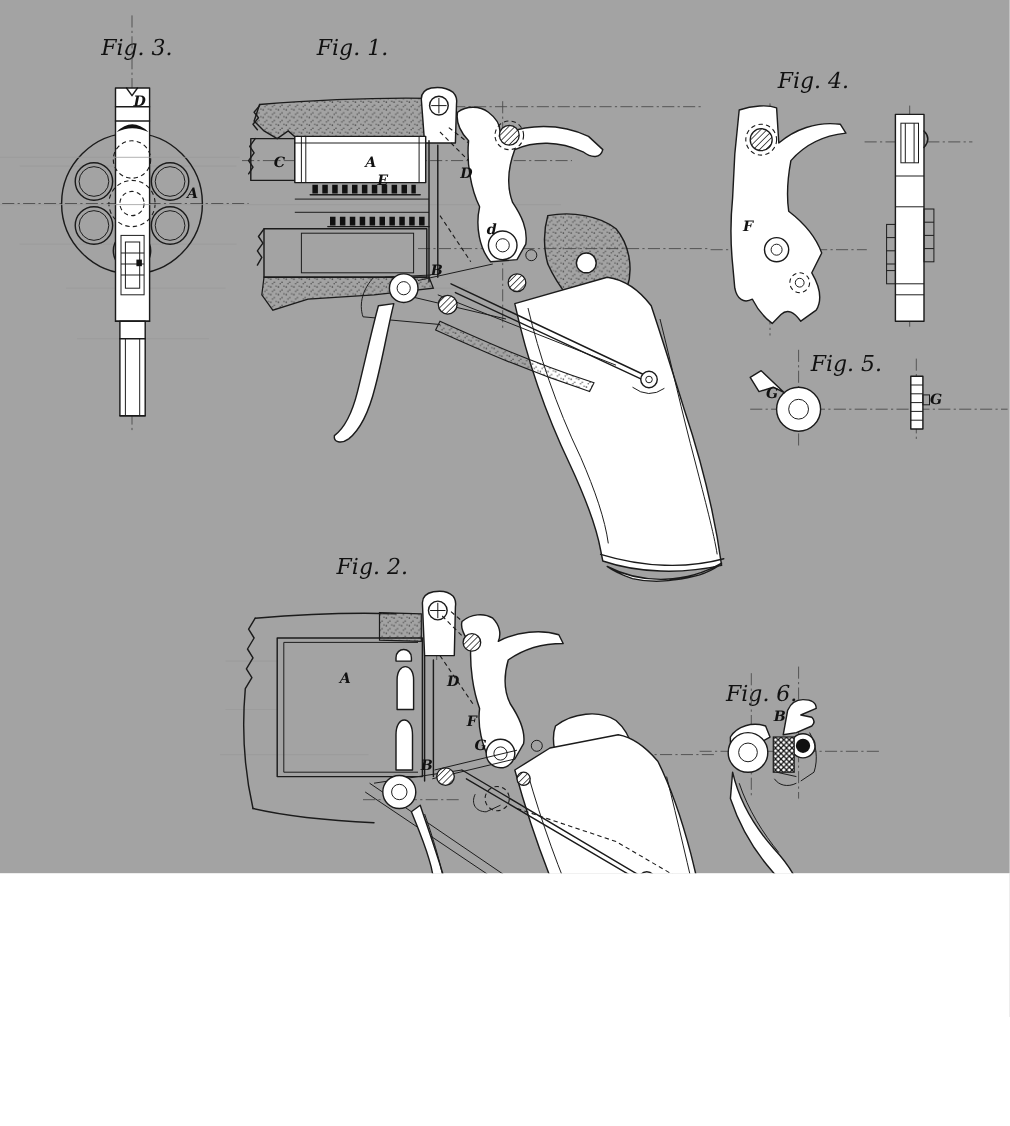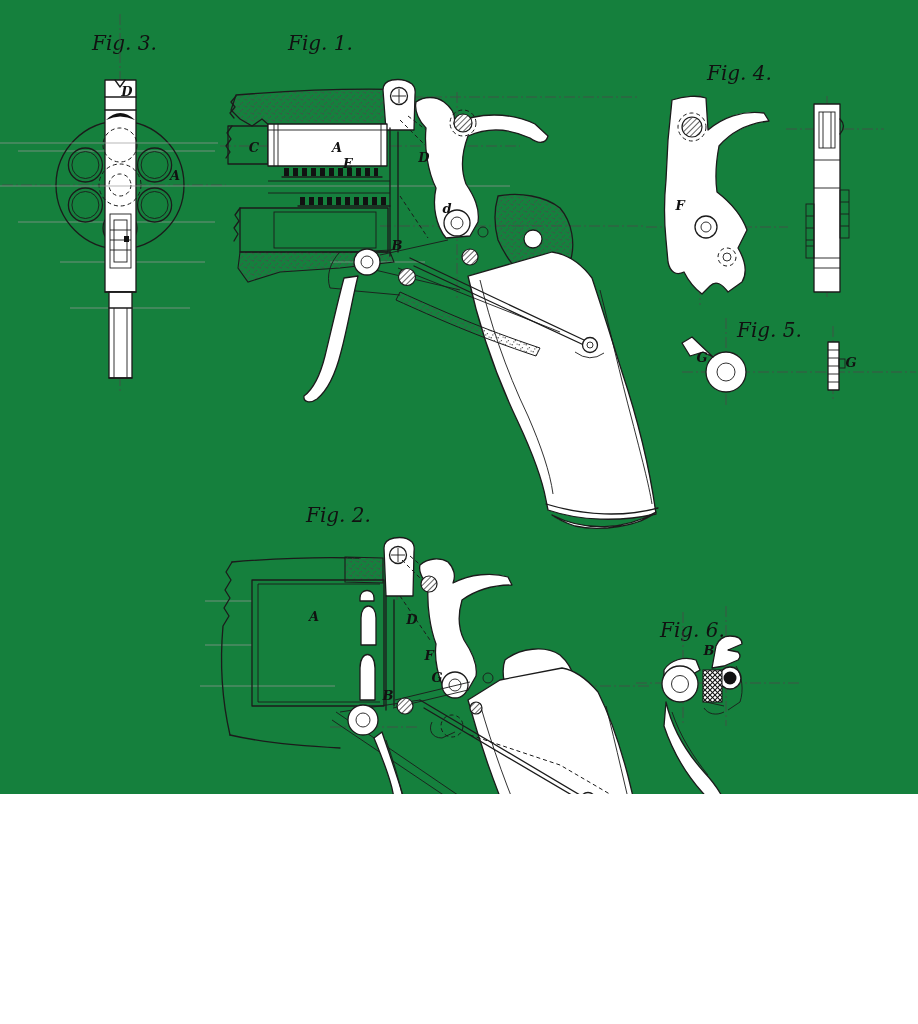--- a/index.html
+++ b/index.html
@@ -1,16 +1,16 @@
 <!DOCTYPE html>
 <html><head>
 <meta charset="utf-8">
 <style>
   html,body{margin:0;padding:0;background:#fff;}
-  #stage{position:relative;width:918px;height:794px;background:#15803d;overflow:hidden;
+  #stage{position:relative;width:918px;height:794px;background:#a3a3a3;overflow:hidden;
          font-family:"DejaVu Serif", serif;}
   svg{position:absolute;left:0;top:0;}
   .ln{stroke:#1b1b1b;stroke-width:1.3;fill:none;stroke-linecap:round;stroke-linejoin:round;}
   .thin{stroke:#1b1b1b;stroke-width:.9;fill:none;}
   .wht{stroke:#1b1b1b;stroke-width:1.3;fill:#ffffff;stroke-linejoin:round;}
   .cl{stroke:#4a4a4a;stroke-width:.8;fill:none;stroke-dasharray:11 3 2 3;}
   .faint{stroke:#9a9a9a;stroke-width:.7;fill:none;}
   .dash{stroke:#1b1b1b;stroke-width:1;fill:none;stroke-dasharray:4 3;}
   .figlabel{font:italic 20px "DejaVu Serif", serif;fill:#111;}
   .part{font:italic 600 13px "DejaVu Serif", serif;fill:#111;text-anchor:middle;}

